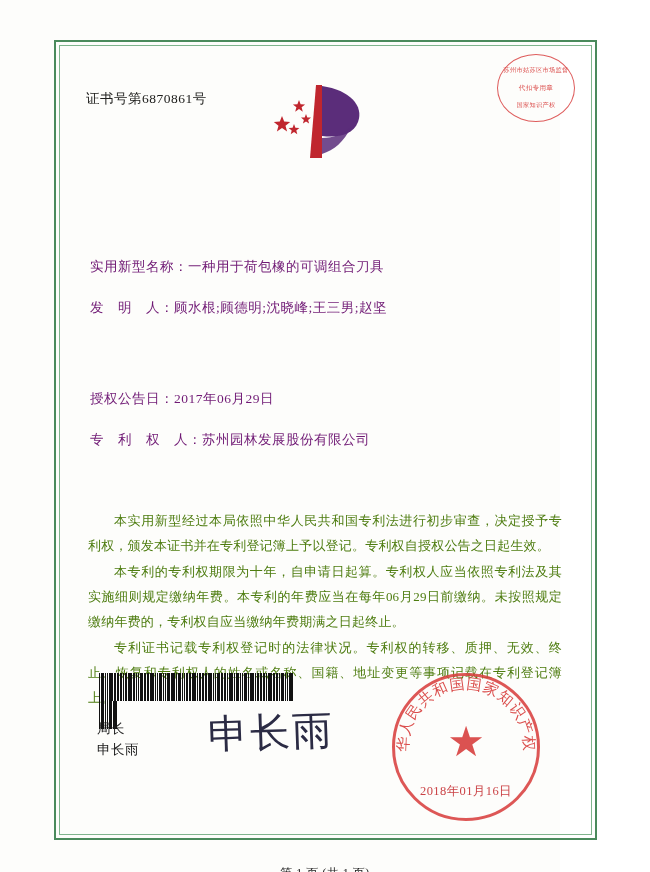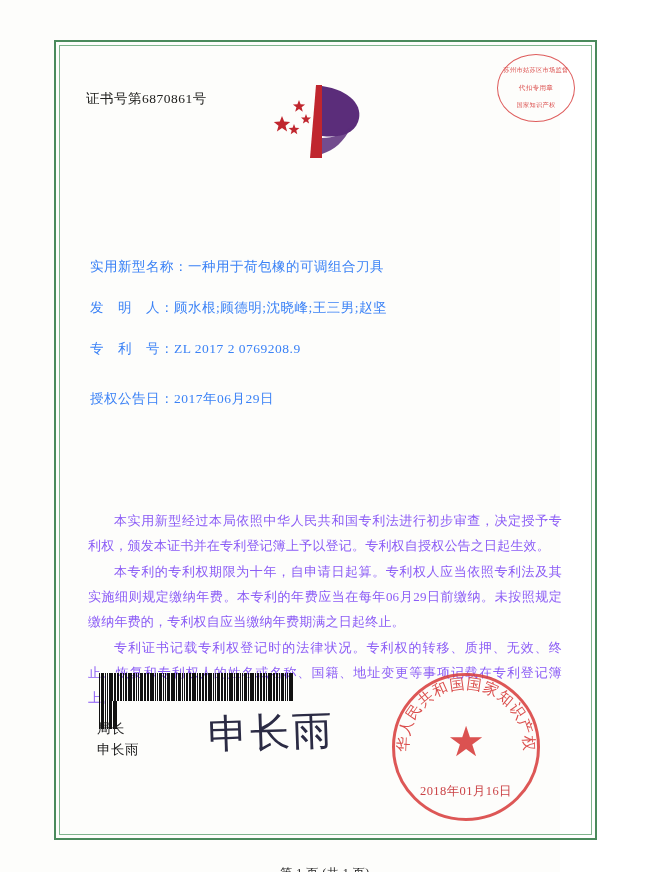--- a/index.html
+++ b/index.html
@@ -99,21 +99,21 @@
     font-weight: bold;
     letter-spacing: 4px;
     color: #111;
     font-family: "DejaVu Serif", serif;
   }
   
   .field {
     position: absolute;
     left: 90px;
     font-size: 13.5px;
-    color: #3b82f6;
+    color: #701a75;
     white-space: nowrap;
   }
   .field .lbl {
     letter-spacing: 0.5px;
   }
   .field .val {
     letter-spacing: 0.5px;
   }
   #f1 { top: 258px; }
   #f2 { top: 299px; }
@@ -123,21 +123,21 @@
   #f6 { top: 476px; }
 
   
   #body-text {
     position: absolute;
     left: 88px;
     top: 508px;
     width: 474px;
     font-size: 13px;
     line-height: 25px;
-    color: #8b5cf6;
+    color: #4d7c0f;
     text-align: justify;
   }
   #body-text p {
     margin: 0 0 1px 0;
     text-indent: 26px;
     letter-spacing: 0.2px;
   }
   
   #barcode {
     position: absolute;
@@ -271,25 +271,25 @@
     </svg>
   </div>
 
 
   <div class="field" id="f1">
     <span class="lbl">实用新型名称：</span><span class="val">一种用于荷包橡的可调组合刀具</span>
   </div>
   <div class="field" id="f2">
     <span class="lbl">发　明　人：</span><span class="val">顾水根;顾德明;沈晓峰;王三男;赵坚</span>
   </div>
-  <div class="field" id="f3">
-    <span class="lbl">专　利　号：</span><span class="val">ZL 2017 2 0769208.9</span>
-  </div>
   <div class="field" id="f4">
     <span class="lbl">授权公告日：</span><span class="val">2017年06月29日</span>
+  </div>
+  <div class="field" id="f5">
+    <span class="lbl">专　利　权　人：</span><span class="val">苏州园林发展股份有限公司</span>
   </div>
 
   <div id="body-text">
     <p>本实用新型经过本局依照中华人民共和国专利法进行初步审查，决定授予专利权，颁发本证书并在专利登记簿上予以登记。专利权自授权公告之日起生效。</p>
     <p>本专利的专利权期限为十年，自申请日起算。专利权人应当依照专利法及其实施细则规定缴纳年费。本专利的年费应当在每年06月29日前缴纳。未按照规定缴纳年费的，专利权自应当缴纳年费期满之日起终止。</p>
     <p>专利证书记载专利权登记时的法律状况。专利权的转移、质押、无效、终止、恢复和专利权人的姓名或名称、国籍、地址变更等事项记载在专利登记簿上。</p>
   </div>
 
   <div id="barcode"><span style="width: 1.3px;"></span><span style="width: 2.6px;"></span><span style="width: 1.3px;"></span><span style="width: 1.3px;"></span><span style="width: 3.9px;"></span><span style="width: 1.3px;"></span><span style="width: 2.6px;"></span><span style="width: 1.3px;"></span><span style="width: 1.3px;"></span><span style="width: 2.6px;"></span><span style="width: 3.9px;"></span><span style="width: 1.3px;"></span><span style="width: 1.3px;"></span><span style="width: 1.3px;"></span><span style="width: 2.6px;"></span><span style="width: 2.6px;"></span><span style="width: 1.3px;"></span><span style="width: 3.9px;"></span><span style="width: 1.3px;"></span><span style="width: 1.3px;"></span><span style="width: 2.6px;"></span><span style="width: 1.3px;"></span><span style="width: 1.3px;"></span><span style="width: 2.6px;"></span><span style="width: 3.9px;"></span><span style="width: 1.3px;"></span><span style="width: 2.6px;"></span><span style="width: 1.3px;"></span><span style="width: 1.3px;"></span><span style="width: 1.3px;"></span><span style="width: 2.6px;"></span><span style="width: 3.9px;"></span><span style="width: 1.3px;"></span><span style="width: 1.3px;"></span><span style="width: 2.6px;"></span><span style="width: 1.3px;"></span><span style="width: 3.9px;"></span><span style="width: 1.3px;"></span><span style="width: 1.3px;"></span><span style="width: 2.6px;"></span><span style="width: 2.6px;"></span><span style="width: 1.3px;"></span><span style="width: 1.3px;"></span><span style="width: 3.9px;"></span><span style="width: 1.3px;"></span><span style="width: 2.6px;"></span><span style="width: 1.3px;"></span><span style="width: 1.3px;"></span><span style="width: 2.6px;"></span><span style="width: 1.3px;"></span><span style="width: 3.9px;"></span><span style="width: 1.3px;"></span><span style="width: 1.3px;"></span><span style="width: 2.6px;"></span><span style="width: 1.3px;"></span><span style="width: 1.3px;"></span><span style="width: 3.9px;"></span><span style="width: 2.6px;"></span><span style="width: 1.3px;"></span><span style="width: 1.3px;"></span><span style="width: 2.6px;"></span><span style="width: 1.3px;"></span><span style="width: 1.3px;"></span><span style="width: 3.9px;"></span><span style="width: 1.3px;"></span><span style="width: 2.6px;"></span><span style="width: 1.3px;"></span><span style="width: 1.3px;"></span><span style="width: 2.6px;"></span><span style="width: 3.9px;"></span></div>
 

